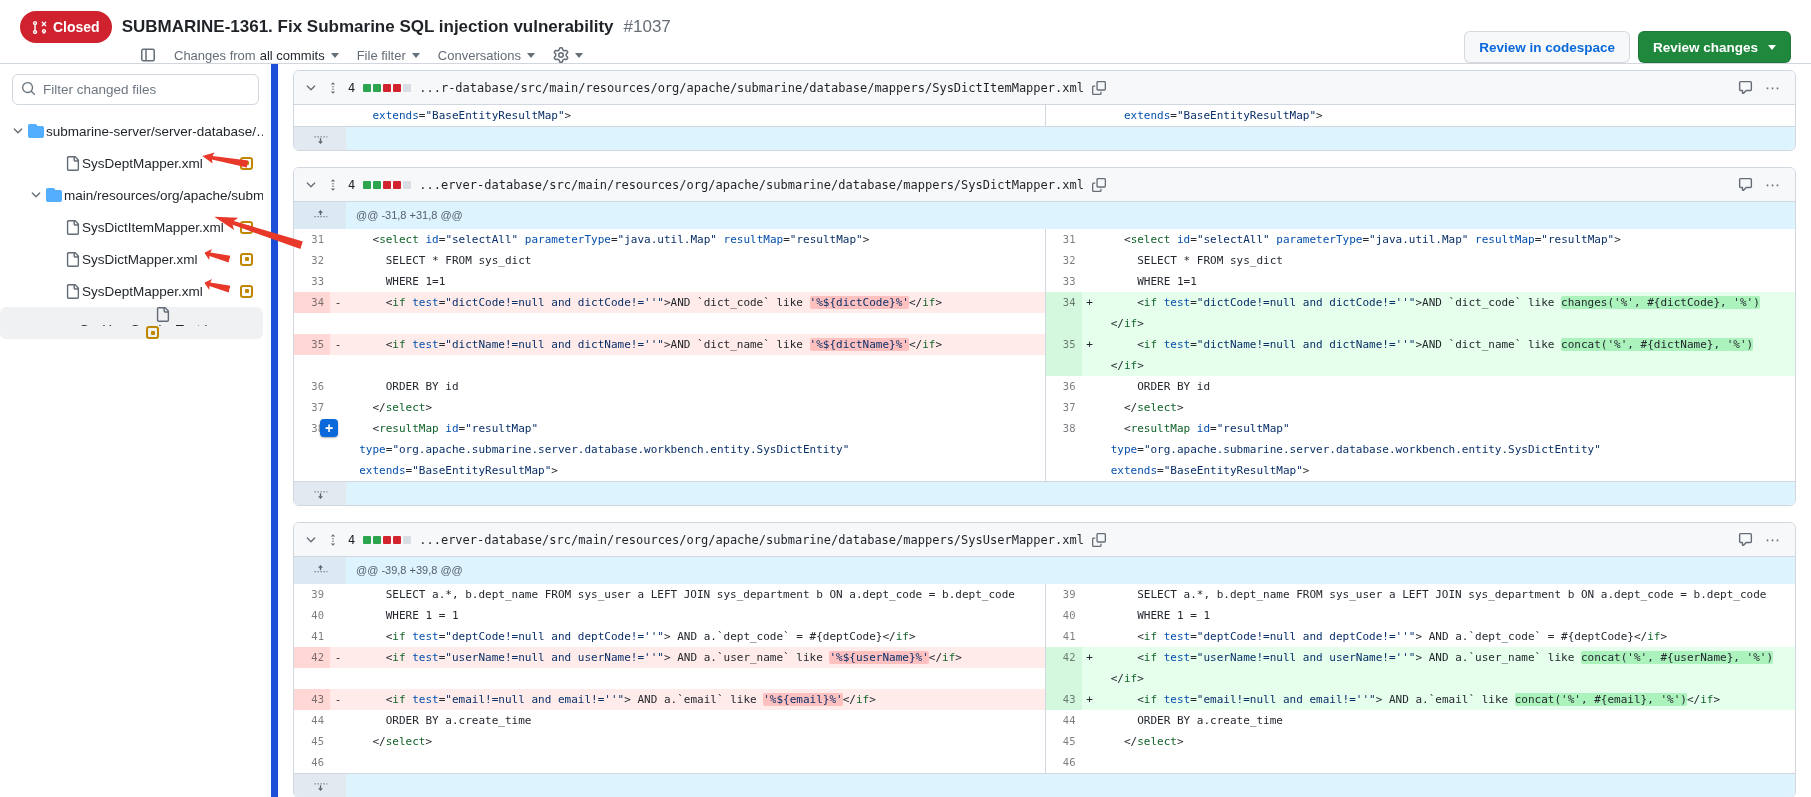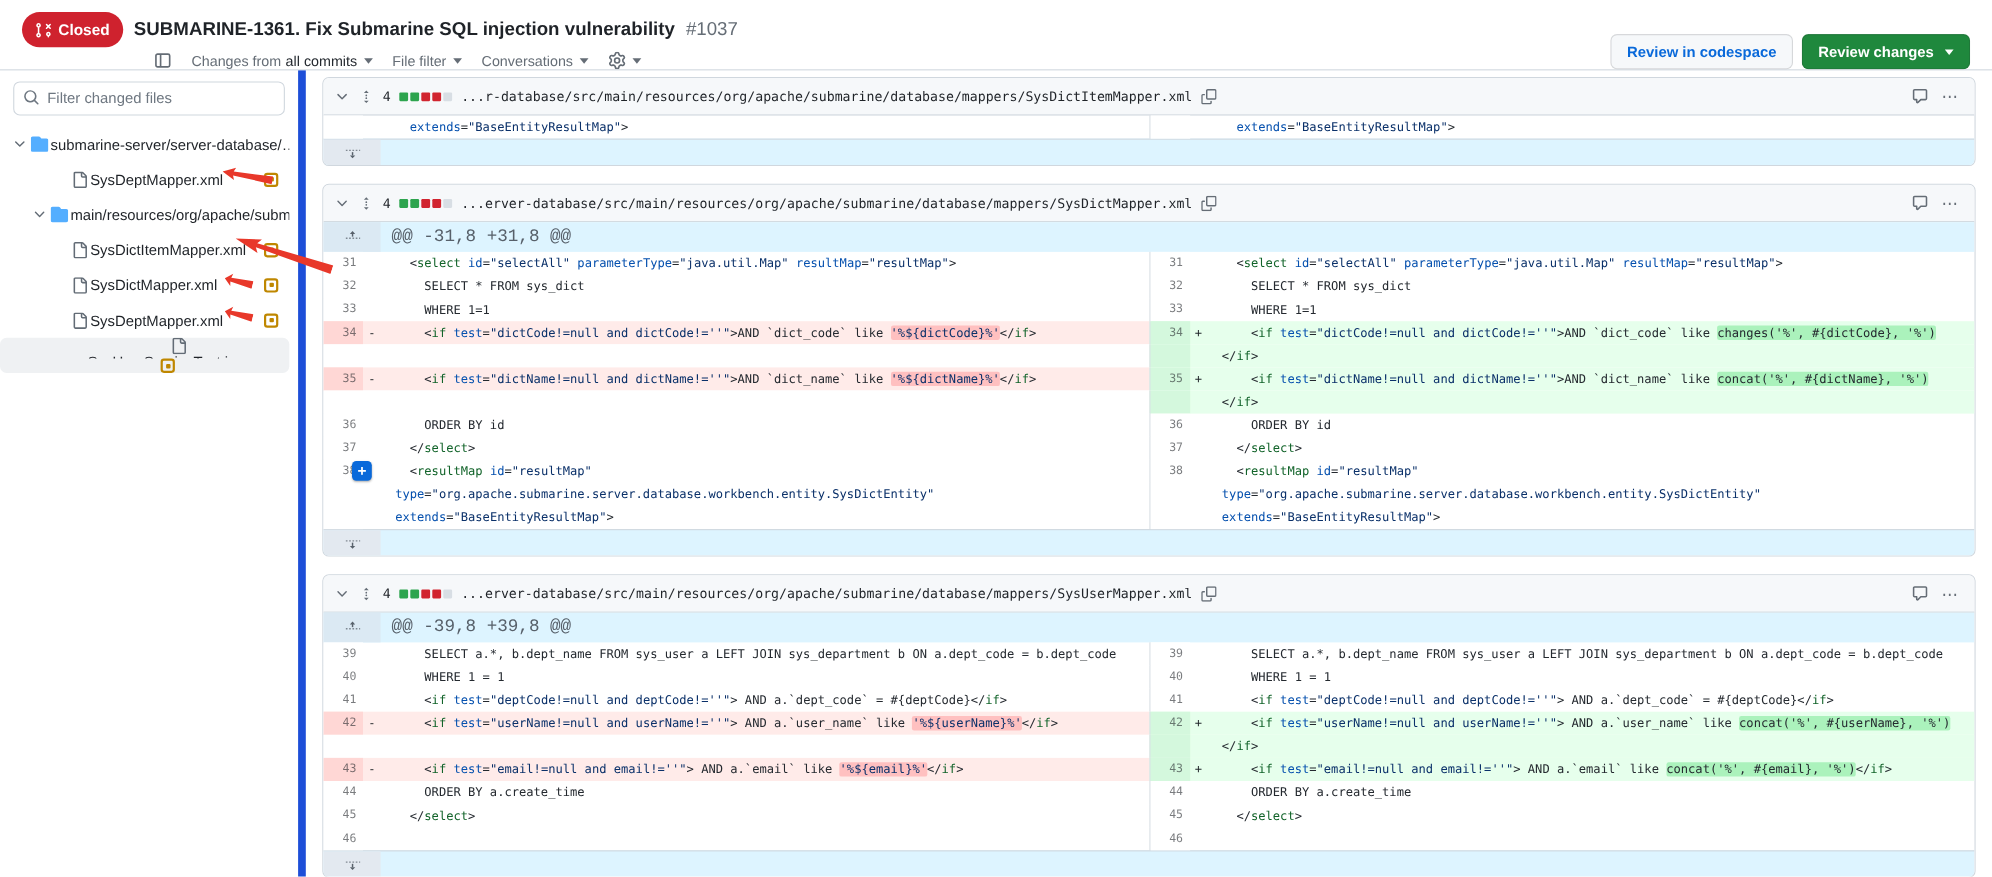--- a/index.html
+++ b/index.html
@@ -86,21 +86,21 @@
   .k-add { background:#e6ffec; } .k-add .gut { background:#d4f8dd; }
   .k-emp { background:#fff; }
   .sg-p { color:#24292f; } .sg-t { color:#116329; } .sg-a { color:#0550ae; }
   .sg-s { color:#0a3069; }
   .sg-hd { background:#ffc0c0; color:#0a3069; border-radius:2px; }
   .sg-hg { background:#abf2bc; color:#24292f; border-radius:2px; }
 
   .hunk-row { display:flex; height:27px; background:#ddf4ff; }
   .hunk-cell { width:52px; flex:none; background:#dbe9f3; display:flex; align-items:center;
     justify-content:center; cursor:pointer; color:#57606a; }
-  .hunk-text { font-family:Liberation Mono, monospace; font-size:16px; color:#57606a;
+  .hunk-text { font-family:Liberation Sans, sans-serif; font-size:11px; color:#57606a;
     line-height:27px; padding-left:10px; }
   .expand-row { display:flex; height:24px; background:#ddf4ff; border-top:1px solid #d0d7de; }
   .expand-cell { width:52px; flex:none; background:#e3e9f0; display:flex; align-items:center;
     justify-content:center; cursor:pointer; color:#57606a; }
 
   .plus-btn { position:absolute; left:26px; top:1px; width:18px; height:18px;
     background:#0969da; color:#fff; border-radius:4px; font-size:14px; font-weight:700;
     line-height:18px; text-align:center; cursor:pointer; z-index:4;
     box-shadow:0 1px 2px rgba(0,0,0,0.3); }
 </style>

